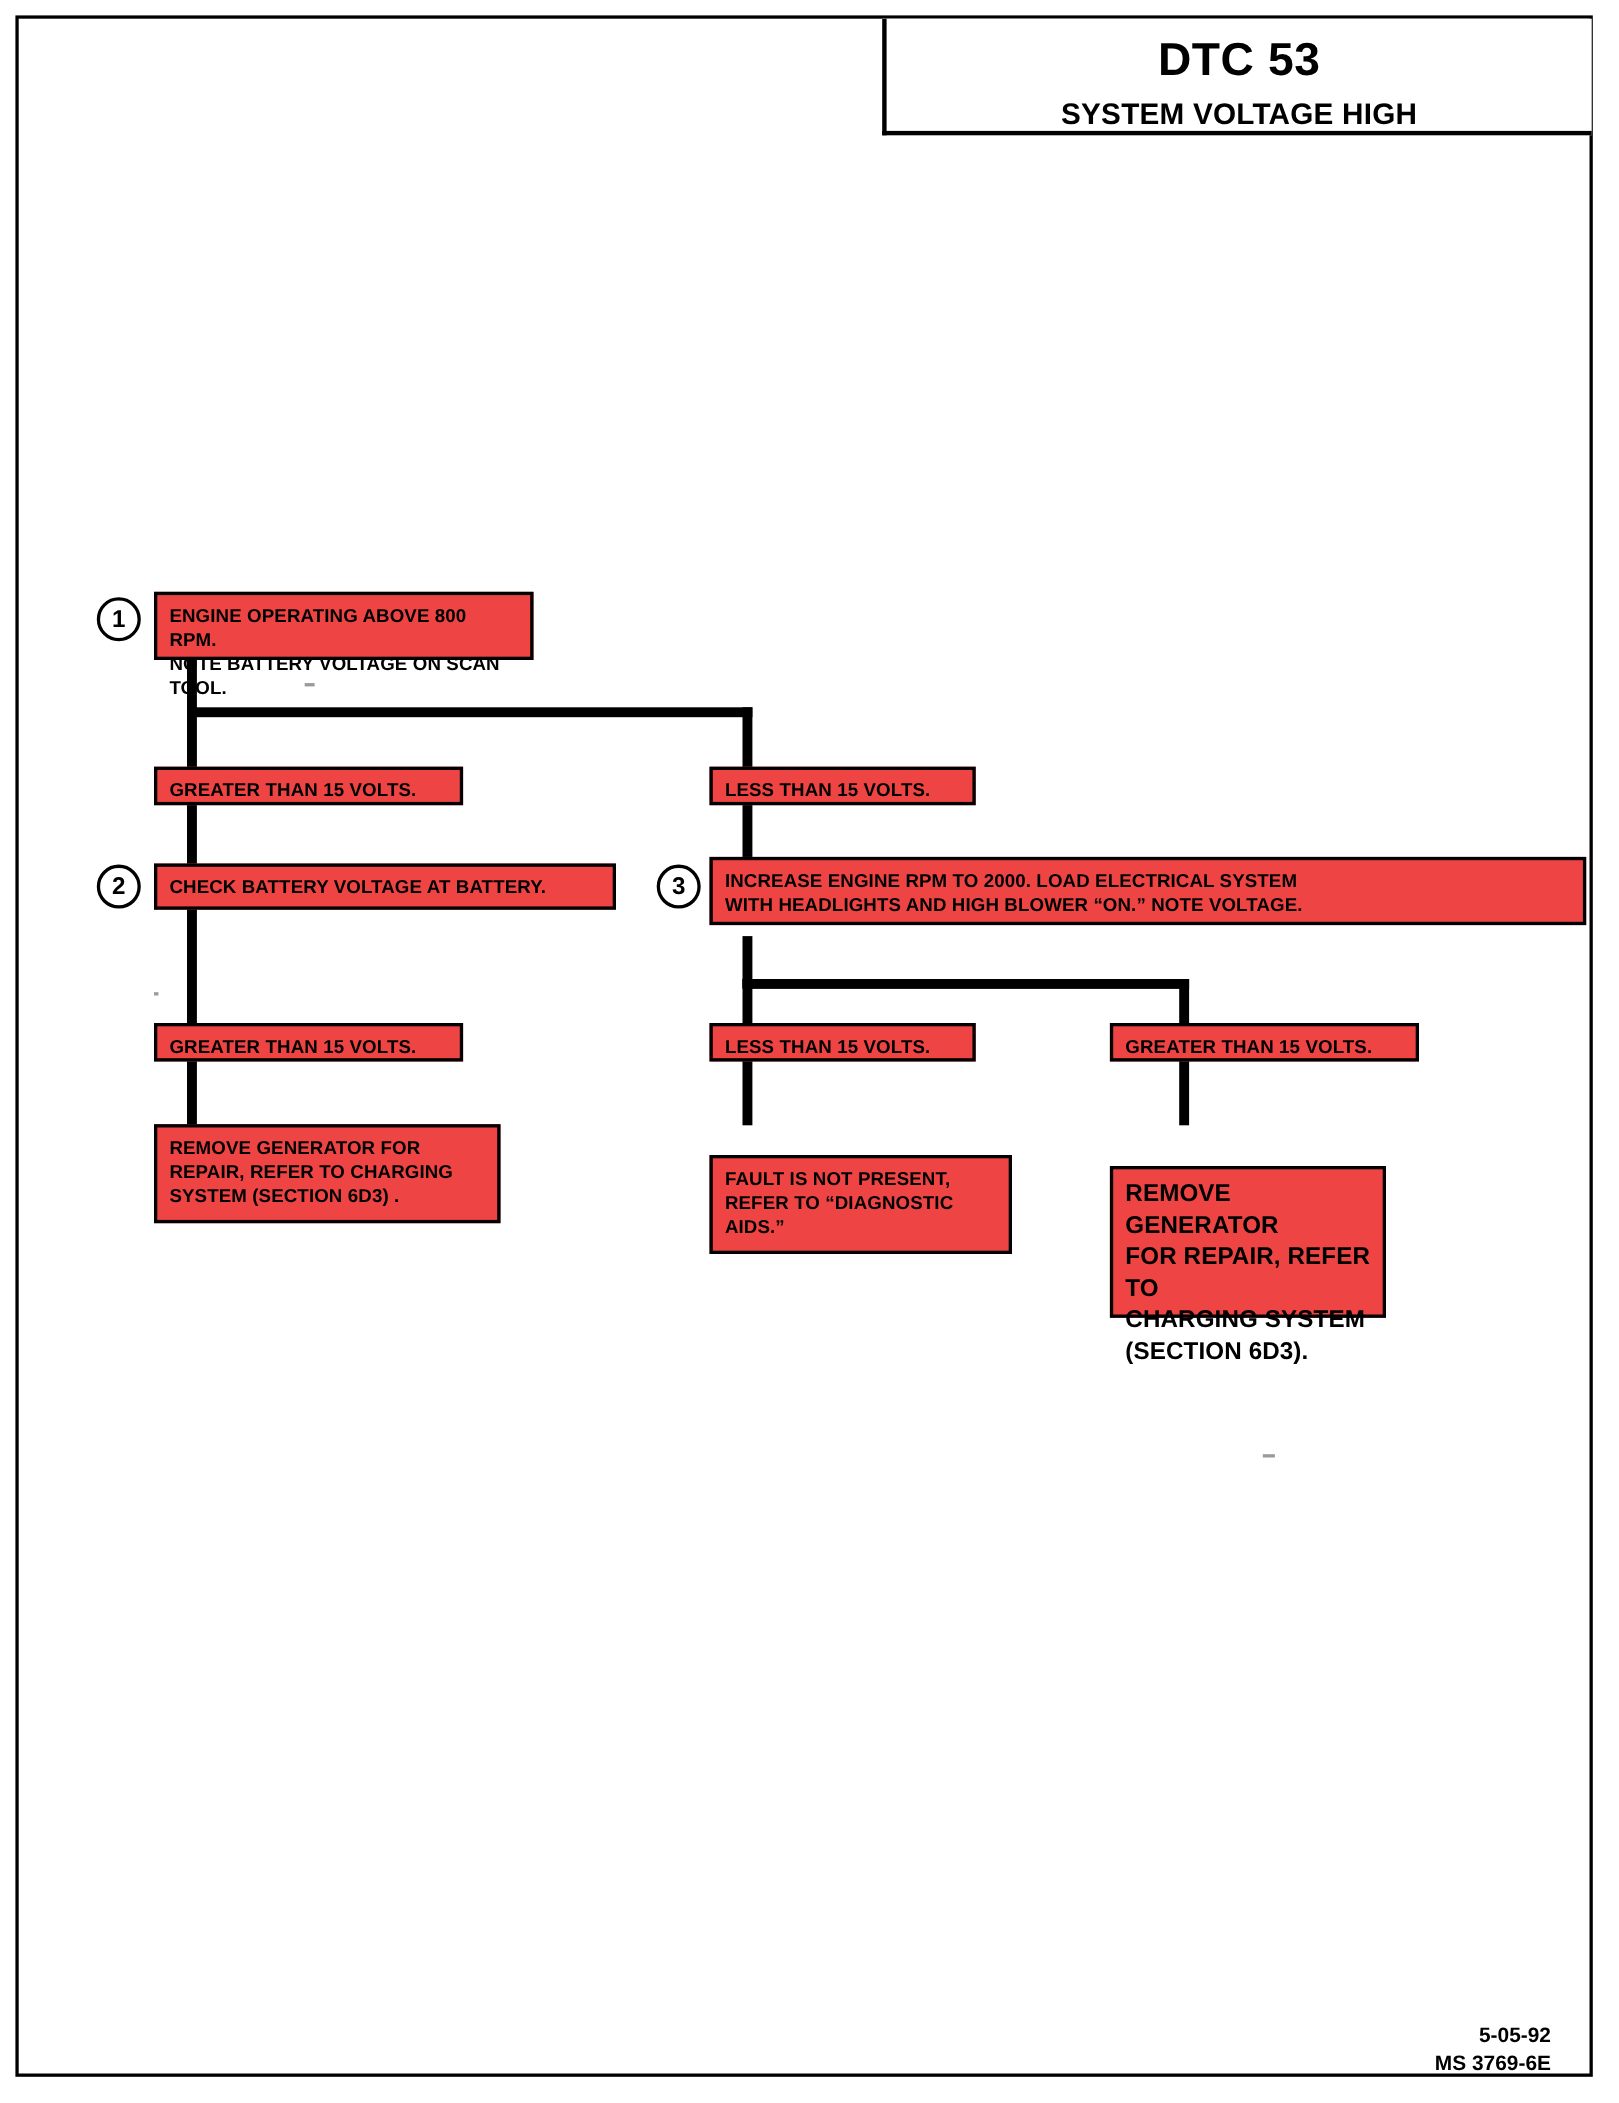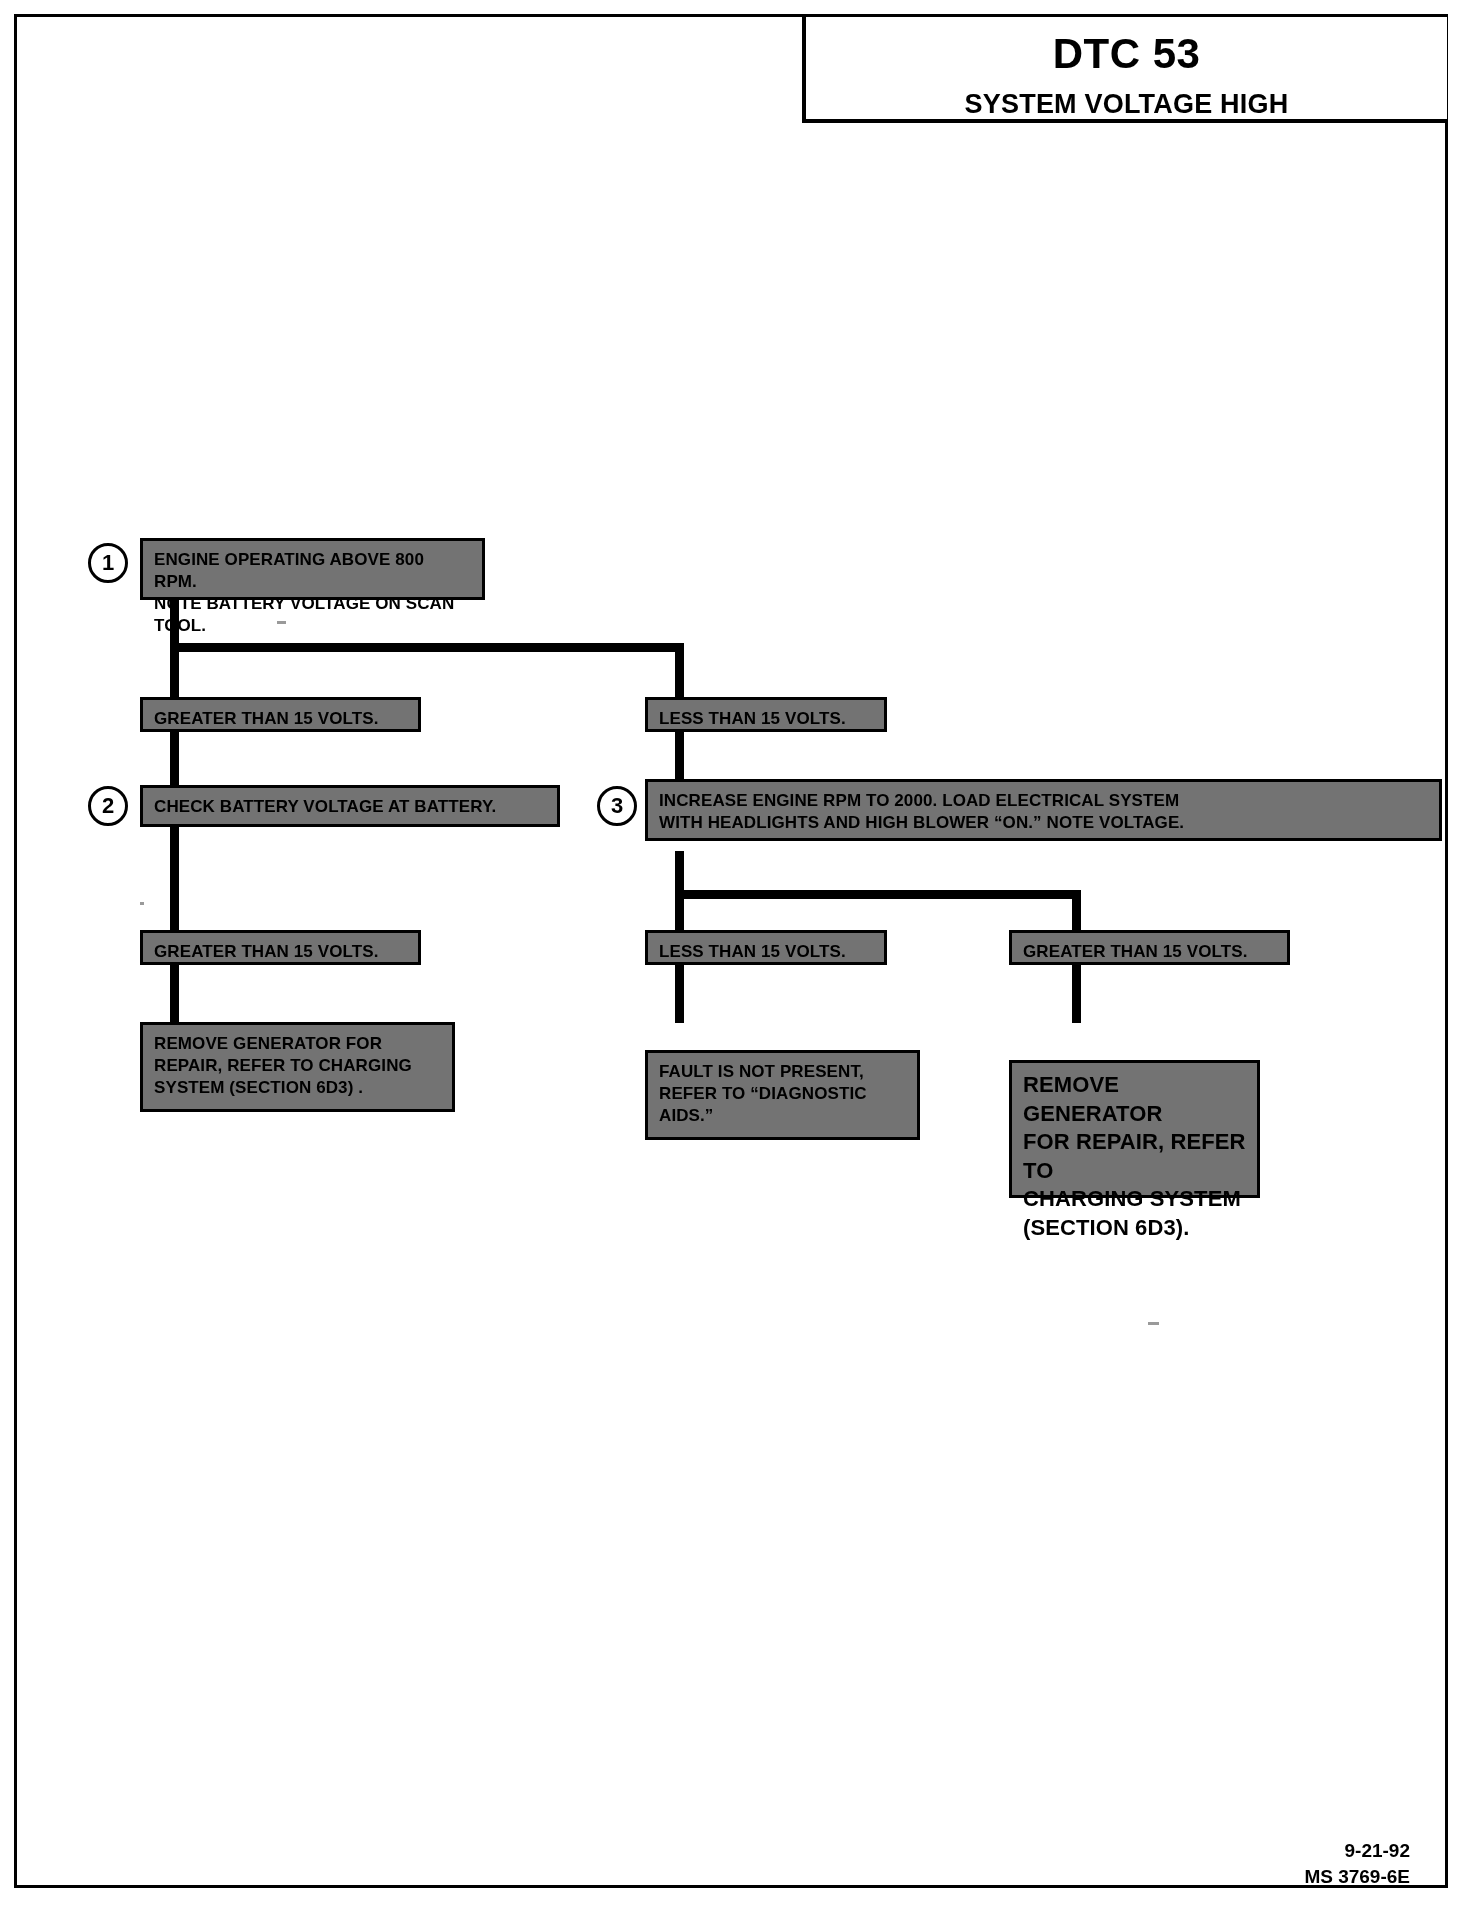--- a/index.html
+++ b/index.html
@@ -39,21 +39,21 @@
     font-size:27px; font-weight:bold; letter-spacing:0.2px;
     margin-top:16px; line-height:1;
   }
 
   
   #flow{ position:absolute; left:0; top:0; width:1472px; height:1912px; }
 
   .node{
     position:absolute;
     border:3px solid #000;
-    background:#737373;
+    background:#ef4444;
     box-sizing:border-box;
     font-weight:bold;
     letter-spacing:0.1px;
     line-height:1.30;
     z-index:5;
   }
   .node .txt{
     display:block;
     padding:8px 11px 7px 11px;
     white-space:pre-line;
@@ -171,15 +171,15 @@
 CHARGING SYSTEM
 (SECTION 6D3).</span>
   </div>
 
   <div class="speck" style="left:277px; top:621px; width:9px; height:3px;"></div>
   <div class="speck" style="left:140px; top:902px; width:4px; height:3px;"></div>
   <div class="speck" style="left:1148px; top:1322px; width:11px; height:3px;"></div>
 </div>
 
 <div id="footer">
-  <div>9-21-92</div>
+  <div>5-05-92</div>
   <div>MS 3769-6E</div>
 </div>
 
 </body></html>

